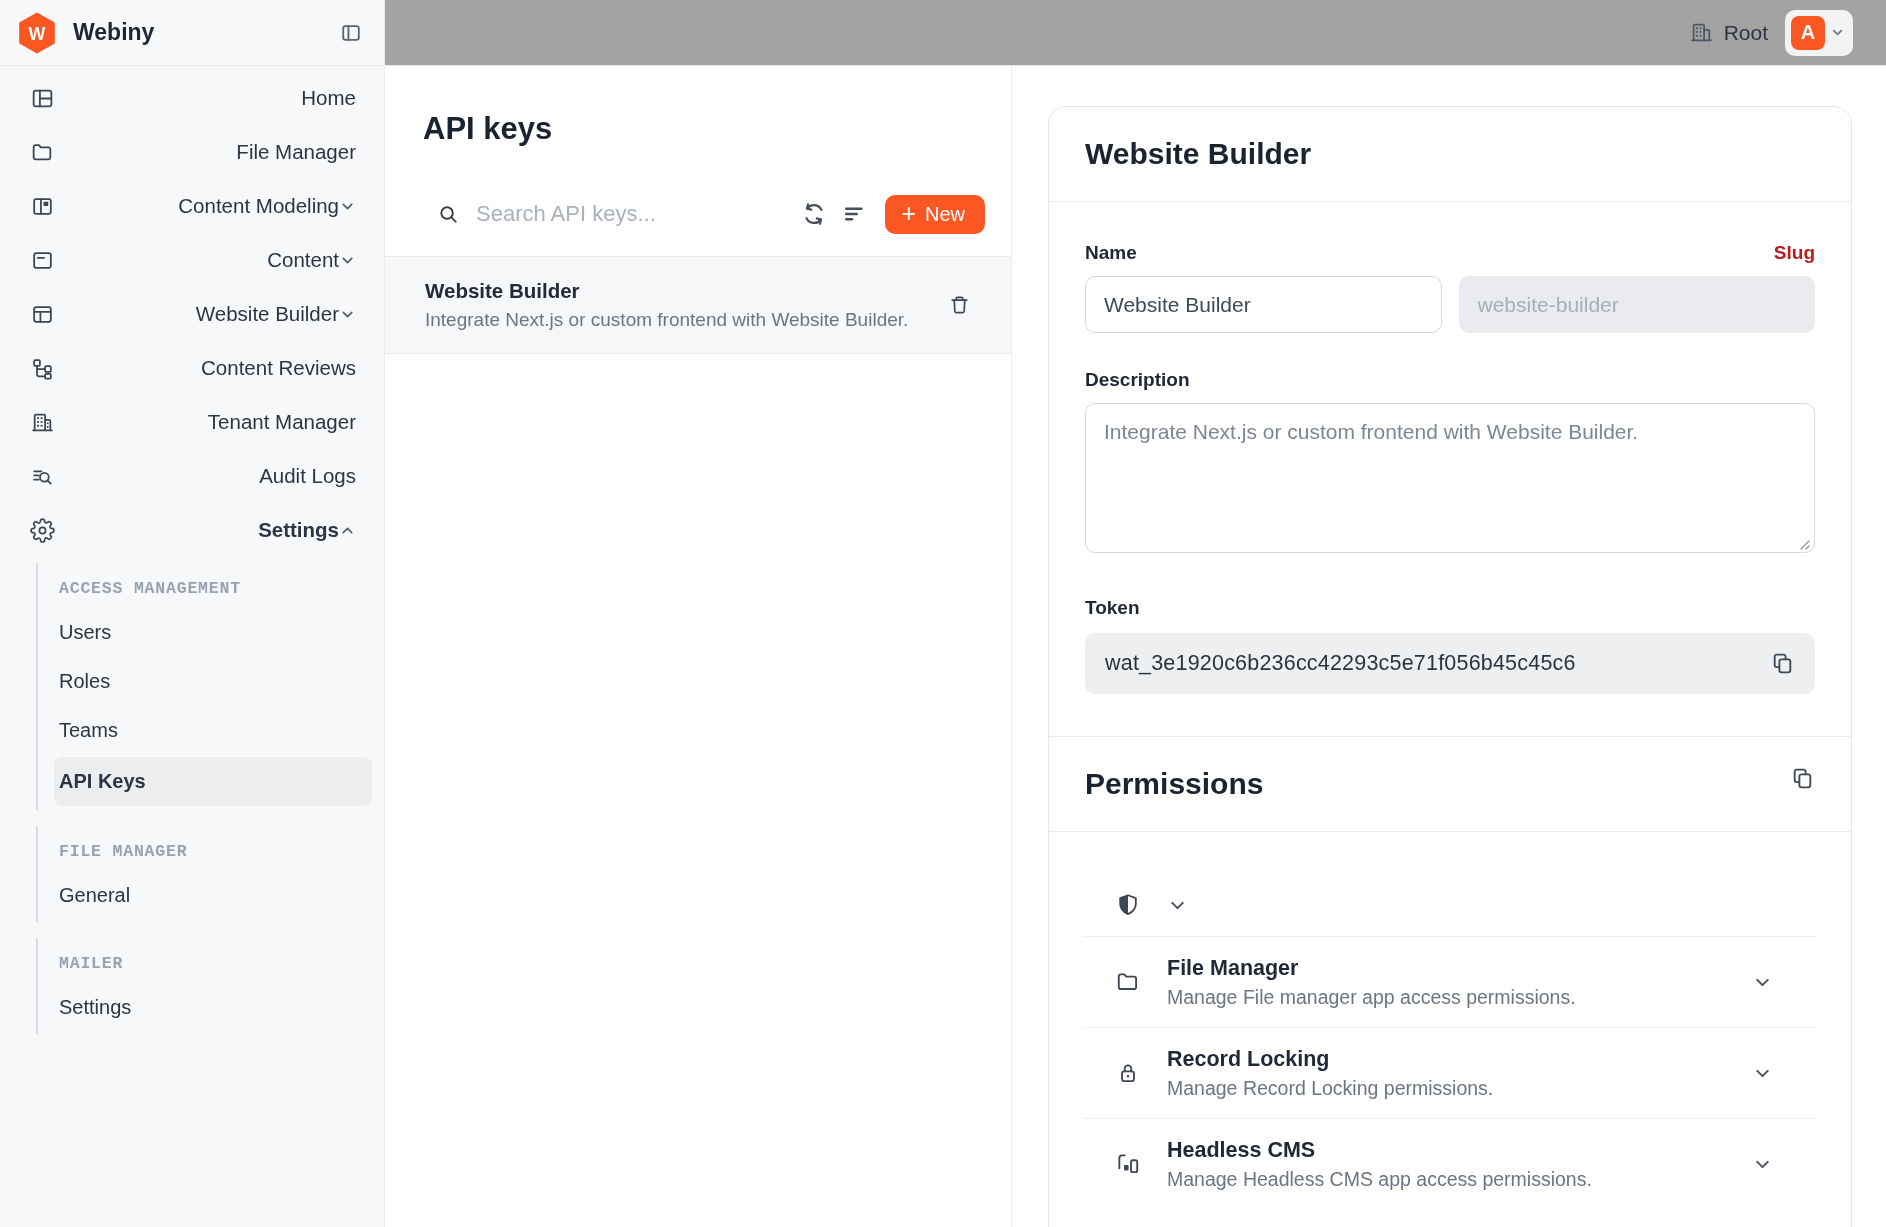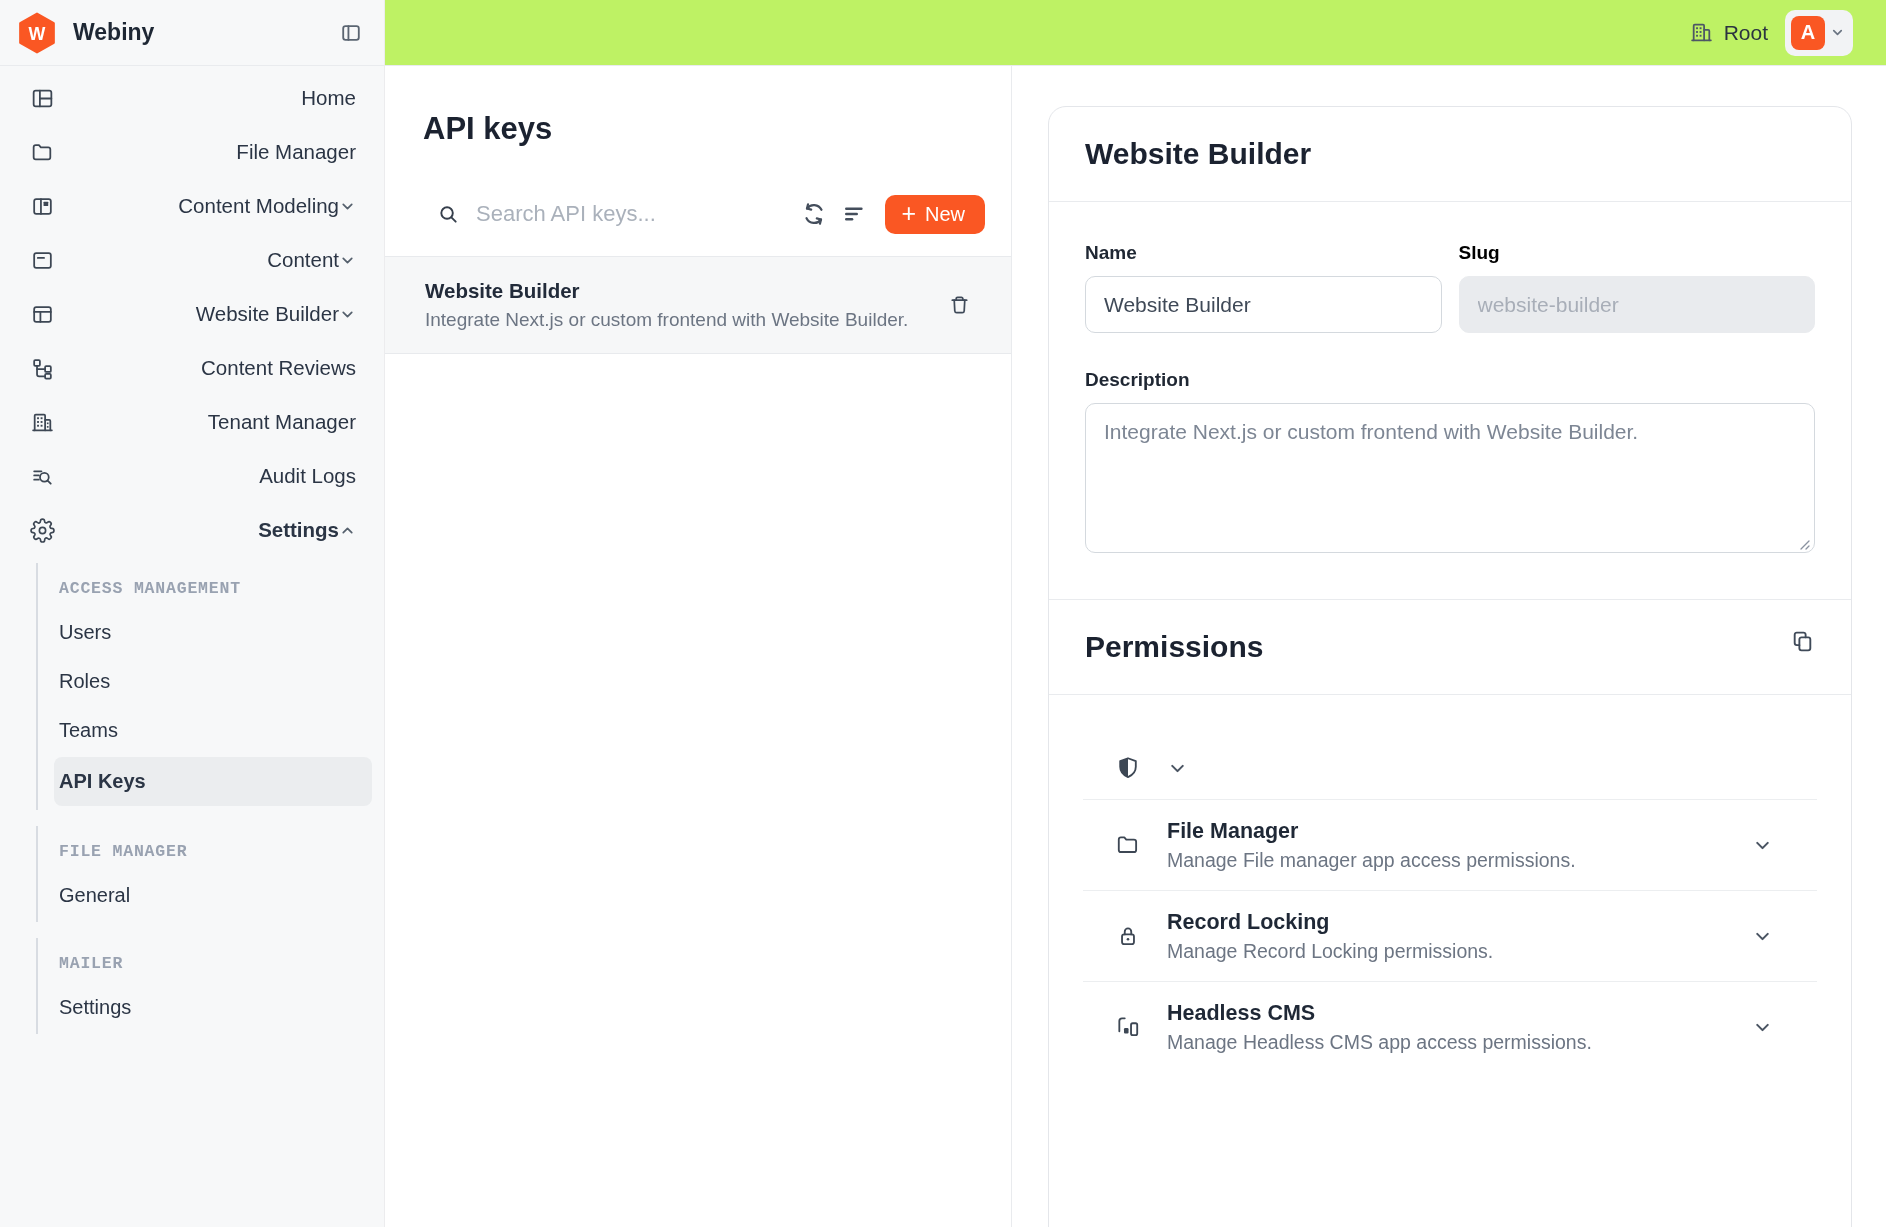--- a/index.html
+++ b/index.html
@@ -24,21 +24,21 @@
   .nav-chevron { width:17px; height:17px; color:#55606d; }
 
   .submenu { margin-left:36px; padding-top:6px; }
   .submenu-section { border-left:2px solid #d8dce2; margin-bottom:16px; padding:2px 0; }
   .section-label { font-size:16.5px; font-weight:700; letter-spacing:0.8px; color:#99a2b1; padding:14px 0 10px 21px;font-family:Liberation Mono, monospace; }
   .submenu-item { font-size:20px; color:#2b3545; padding:13px 0 13px 21px; cursor:pointer; }
   .submenu-item.active { background:#ebedef; border-radius:8px; font-weight:700; margin:2px 12px 2px 16px; padding-left:5px; }
 
   
   .main { flex:1; display:flex; flex-direction:column; }
-  .topbar { height:66px; border-bottom:1px solid #e9ebee; display:flex; align-items:center; justify-content:flex-end; padding-right:33px; background:#bef264; }
+  .topbar { height:66px; border-bottom:1px solid #e9ebee; display:flex; align-items:center; justify-content:flex-end; padding-right:33px; background:#a3a3a3; }
   .tenant { display:flex; align-items:center; margin-right:17px; cursor:pointer; }
   .tenant-icon { width:25px; height:25px; color:#4d5765; margin-right:10px; }
   .tenant-label { font-size:21px; color:#2b3440; }
   .avatar-box { height:46px; background:#f2f3f5; border-radius:10px; display:flex; align-items:center; padding:0 6px 0 6px; cursor:pointer; }
   .avatar { width:34px; height:34px; border-radius:8px; display:flex; align-items:center; justify-content:center; color:#fff; font-size:20px; font-weight:700; }
   .avatar-chevron { width:15px; height:15px; color:#6a7482; margin:0 2px 0 5px; }
 
   .content { flex:1; display:flex; min-height:0; }
 
   
@@ -62,21 +62,21 @@
   
   .detail-panel { flex:1; background:#fff; padding:40px 34px 0 36px; }
   .card { border:1px solid #e4e6ea; border-radius:18px; background:#fff; height:1400px; overflow:hidden; }
   .card-header { padding:30px 36px; border-bottom:1px solid #e9ebee; }
   .card-title { font-size:30px; font-weight:700; color:#1b2230; line-height:34px; }
 
   .card-form { padding:40px 36px 42px 36px; border-bottom:1px solid #e9ebee; }
   .form-grid { display:flex; gap:17px; }
   .form-col { flex:1; min-width:0; }
   .field-label { font-size:19px; font-weight:700; color:#1f2733; line-height:22px; margin-bottom:12px; }
-  .field-label.disabled { color:#000000; font-weight:700; }
+  .field-label.disabled { color:#b91c1c; font-weight:700;text-align:right; }
   .text-input { width:100%; height:57px; border:1px solid #d4d9de; border-radius:10px; padding:0 18px; font-size:21px; color:#3f4957; font-family:inherit; outline:none; background:#fff; }
   .text-input.disabled { background:#e9ebee; border:1px solid #e9ebee; color:#a8aeb8; }
   .desc-block { margin-top:36px; }
   .textarea-wrap { position:relative; }
   .desc-textarea { width:100%; height:150px; border:1px solid #d4d9de; border-radius:10px; padding:14px 18px; font-size:21px; color:#7d8694; font-family:inherit; outline:none; resize:none; line-height:28px; background:#fff; }
   .resize-grip { position:absolute; right:4px; bottom:6px; width:14px; height:14px; color:#8a92a0; pointer-events:none; }
   .token-block { margin-top:40px; }
   .token-box { margin-top:14px; height:61px; background:#edeff1; border-radius:10px; display:flex; align-items:center; padding:0 20px; }
   .token-value { flex:1; font-size:21.5px; color:#2a3340; letter-spacing:0.2px; }
   .copy-icon { width:25px; height:25px; color:#3f4a59; cursor:pointer; flex:none; }
@@ -357,20 +357,32 @@
                 <textarea class="desc-textarea" style="">Integrate Next.js or custom frontend with Website Builder.</textarea>
                 <span class="resize-grip">
                   <svg viewBox="0 0 14 14" fill="none" stroke="currentColor" stroke-width="1.3" stroke-linecap="round">
                       <path d="M12 4L4 12"></path>
                       <path d="M12 9l-3 3"></path>
                     </svg>
                 </span>
               </div>
             </div>
 
+            <div class="token-block">
+              <div class="field-label">Token</div>
+              <div class="token-box">
+                <span class="token-value">wat_3e1920c6b236cc42293c5e71f056b45c45c6</span>
+                <span class="copy-icon">
+                  <svg viewBox="0 0 24 24" fill="none" stroke="currentColor" stroke-width="1.8" stroke-linecap="round" stroke-linejoin="round">
+                      <rect x="9" y="8" width="10.5" height="12.5" rx="2"></rect>
+                      <path d="M15 8V5.5a2 2 0 0 0-2-2H6.5a2 2 0 0 0-2 2v8a2 2 0 0 0 2 2H9"></path>
+                    </svg>
+                </span>
+              </div>
+            </div>
           </div>
 
           <div class="perm-header">
             <div class="perm-title">Permissions</div>
             <span class="copy-icon">
               <svg viewBox="0 0 24 24" fill="none" stroke="currentColor" stroke-width="1.8" stroke-linecap="round" stroke-linejoin="round">
                   <rect x="9" y="8" width="10.5" height="12.5" rx="2"></rect>
                   <path d="M15 8V5.5a2 2 0 0 0-2-2H6.5a2 2 0 0 0-2 2v8a2 2 0 0 0 2 2H9"></path>
                 </svg>
             </span>

